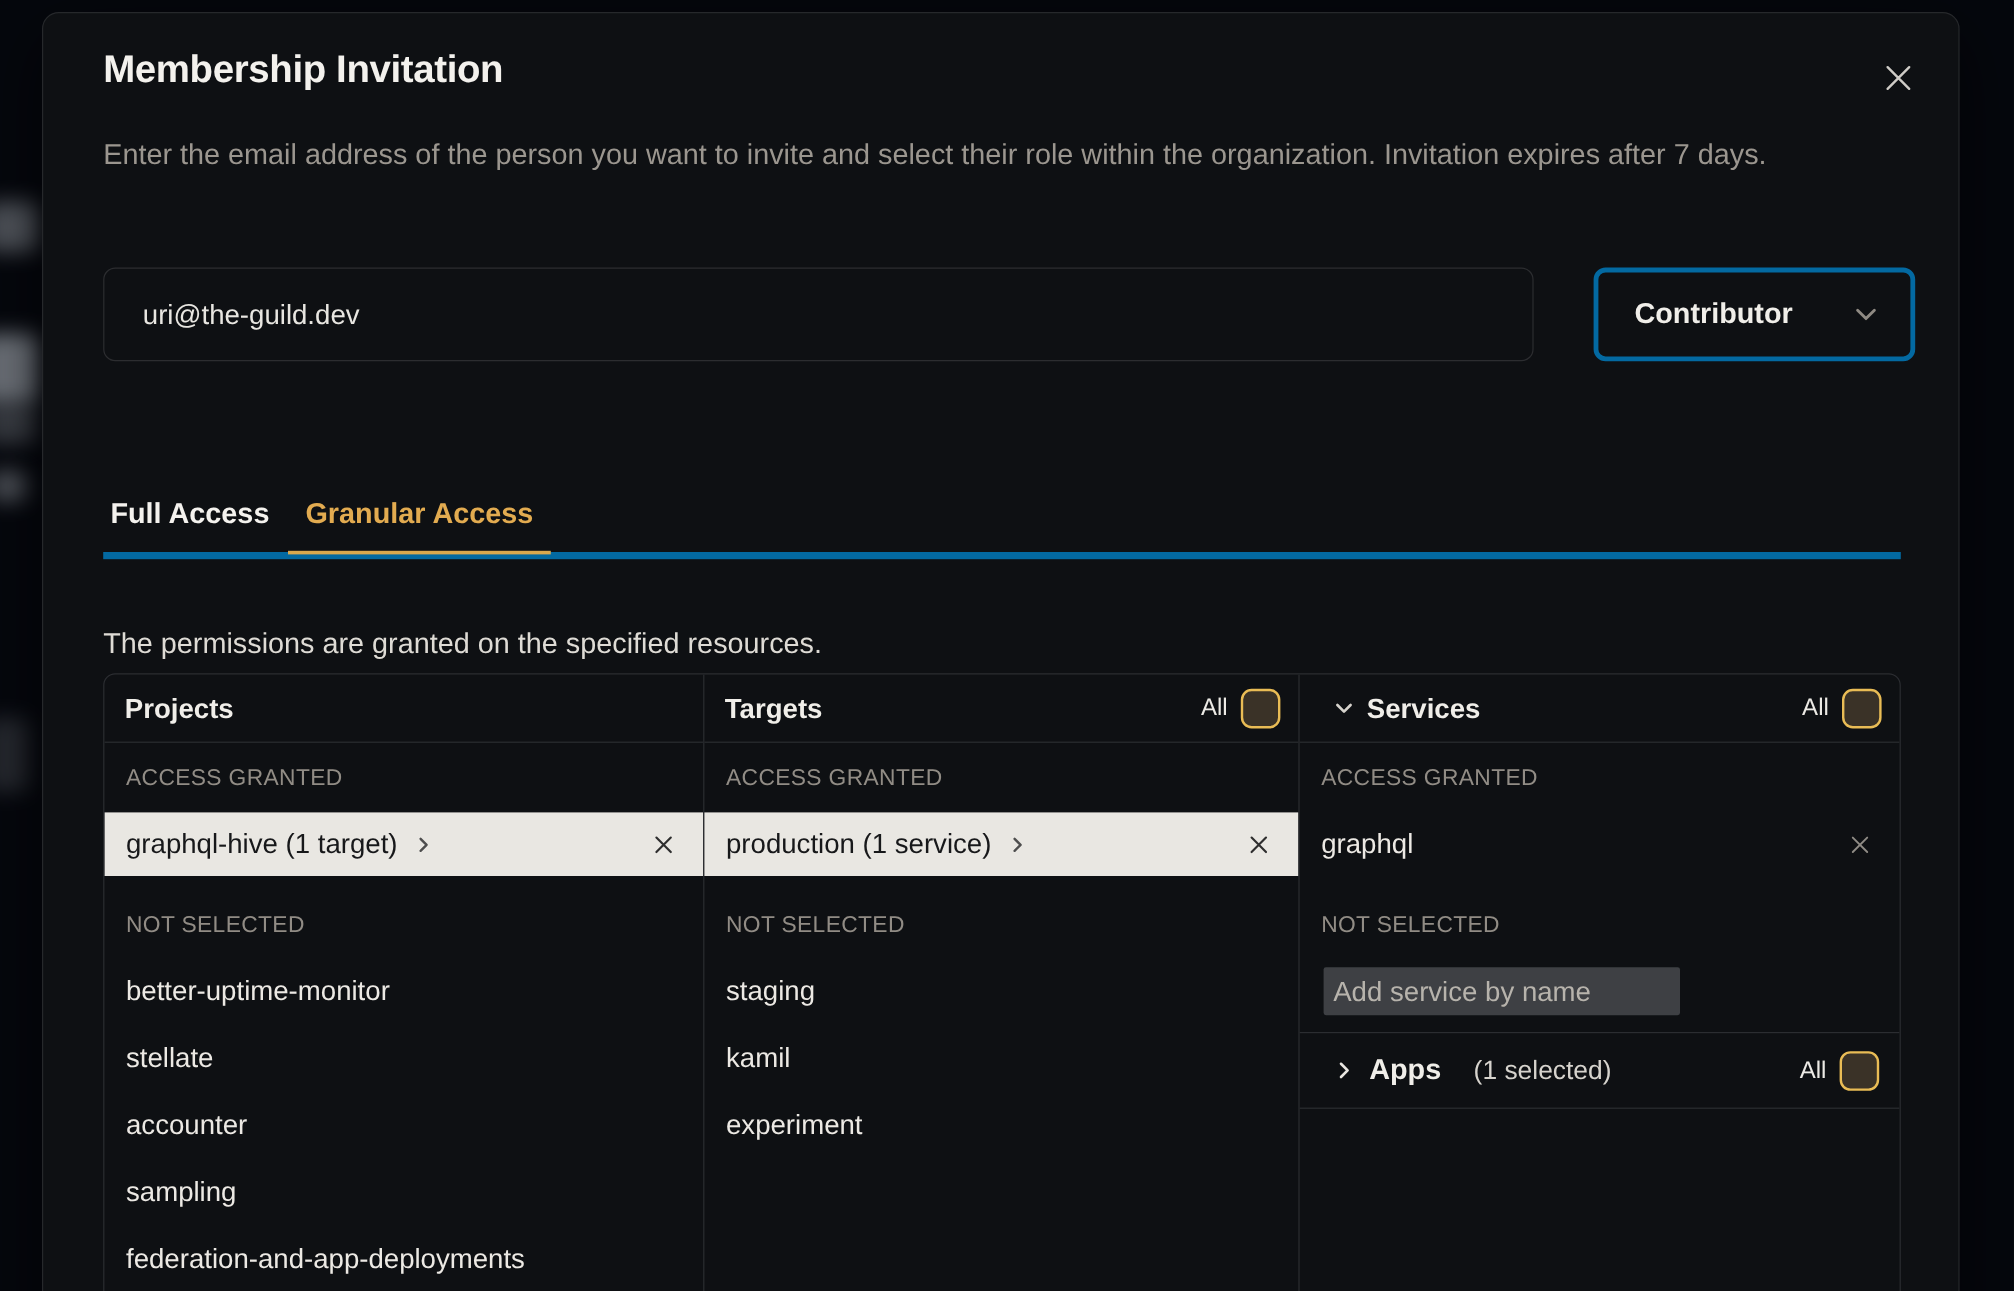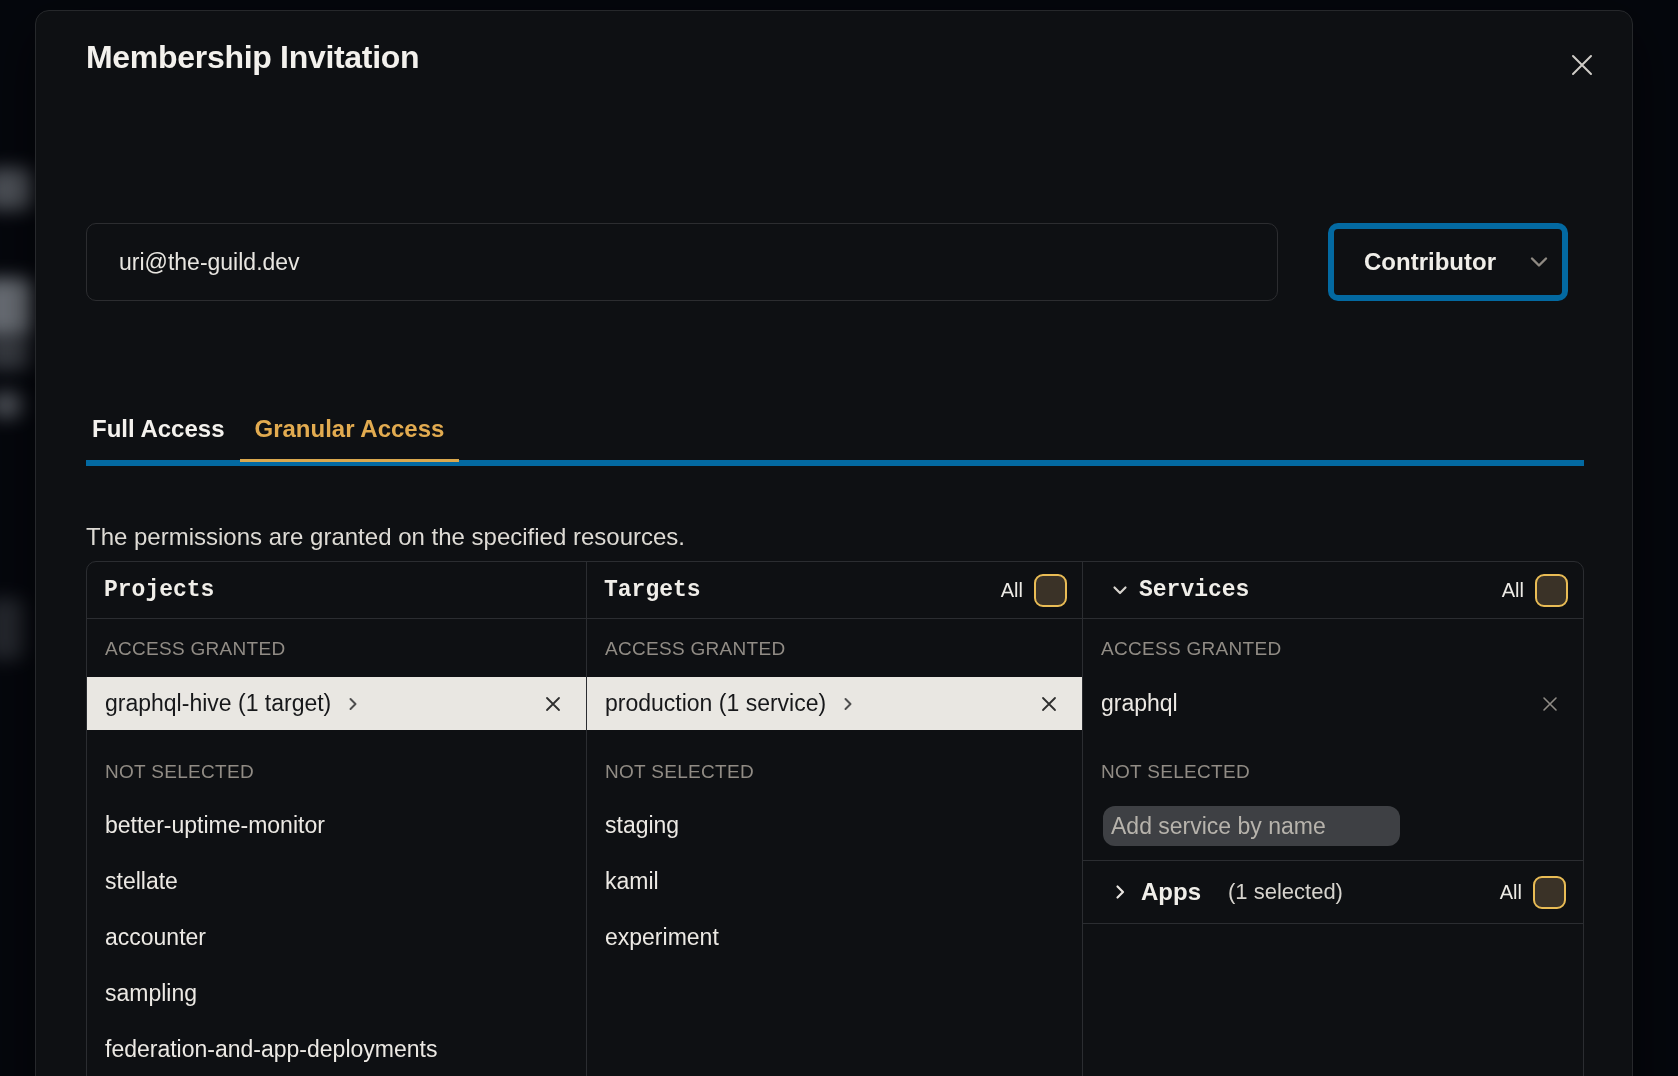--- a/index.html
+++ b/index.html
@@ -31,22 +31,22 @@
     position:absolute; left:50px; top:100px; width:1475px;
     font-size:24px; line-height:38px; color:#9b968f;
   }
   .email-input {
     position:absolute; left:50px; top:212px; width:1192px; height:78px;
     background:transparent; border:1px solid #2c2d30; border-radius:10px;
     color:#e8e6e1; font-size:23px; padding:0 32px;
     font-family:"Liberation Sans", sans-serif; outline:none;
   }
   .role-select {
-    position:absolute; left:1292px; top:212px; width:240px; height:78px;
-    border:6px solid #0369a1; border-radius:10px;
+    position:absolute; left:1292px; top:212px; width:268px; height:78px;
+    border:4px solid #0369a1; border-radius:10px;
     display:flex; align-items:center; justify-content:space-between;
     padding:0 26px 0 30px; cursor:pointer;gap:32px;
   }
   .role-select .value { font-size:24px; font-weight:600; color:#f0eee9; }
   .role-select .chev { color:#8f8a83; display:flex; }
 
   .tabs {
     position:absolute; left:50px; top:398px; width:1498px;
     display:flex; border-bottom:6px solid #0369a1;
   }
@@ -68,21 +68,21 @@
     border:1px solid #2b2d31; border-radius:10px;
     display:grid; grid-template-columns:499px 496px 1fr;
     overflow:hidden;
   }
   .col { display:flex; flex-direction:column; min-width:0; }
   .col + .col { border-left:1px solid #2b2d31; }
   .col-header {
     height:57px; flex:0 0 57px; border-bottom:1px solid #2b2d31;
     display:flex; align-items:center; padding:0 15px 0 17px;
   }
-  .col-header .htitle { font-size:23px; font-weight:700; color:#f0eee9;font-family:Liberation Mono, monospace; }
+  .col-header .htitle { font-size:23px; font-weight:700; color:#f0eee9; }
   .col-header .spacer { flex:1; }
   .all-label { font-size:20px; color:#eceae5; margin-right:11px; }
   .checkbox {
     width:33px; height:33px; border:2px solid #e9bc55; border-radius:9px;
     background:#3a3227; cursor:pointer; flex:0 0 auto;
   }
   .hdr-chev { color:#d6d3cd; display:flex; margin-right:10px; }
   .services .col-header { padding-left:28px; }
 
   .section-label {
@@ -105,21 +105,21 @@
   .granted-row.dark .row-x { color:#8f8b85; }
 
   ul.res-list { list-style:none; margin-top:13px; }
   ul.res-list li {
     height:56px; display:flex; align-items:center; padding:0 18px;
     font-size:23px; color:#ece9e4; cursor:pointer; white-space:nowrap;
   }
 
   .add-service-input {
     margin:22px 0 0 20px; width:297px; height:40px;
-    background:#3e4044; border:none; border-radius:12px;
+    background:#3e4044; border:none; border-radius:2px;
     color:#b7b3ac; font-size:23px; padding:0 8px;
     font-family:"Liberation Sans", sans-serif; outline:none;
   }
   .add-service-input::placeholder { color:#b7b3ac; opacity:1; }
 
   .apps-bar {
     margin-top:14px; height:64px; flex:0 0 64px;
     border-top:1px solid #2b2d31; border-bottom:1px solid #2b2d31;
     display:flex; align-items:center; padding:0 17px 0 28px; cursor:pointer;
   }
@@ -141,20 +141,21 @@
 
   <button class="close-btn">
     <span style="display:flex;">
       <svg width="30" height="30" viewBox="0 0 30 30">
           <path d="M6 6 L24 24 M24 6 L6 24" stroke="currentColor" stroke-width="2" fill="none" stroke-linecap="round"></path>
         </svg>
     </span>
   </button>
 
   <h1 class="modal-title">Membership Invitation</h1>
+  <p class="modal-desc">Enter the email address of the person you want to invite and select their role within the organization. Invitation expires after 7 days.</p>
 
   <input class="email-input" type="text" value="uri@the-guild.dev" style="">
 
   <div class="role-select">
     <span class="value">Contributor</span>
     <span class="chev">
       <svg width="22" height="22" viewBox="0 0 22 22">
           <path d="M4 7.5 L11 14.5 L18 7.5" stroke="currentColor" stroke-width="2.4" fill="none" stroke-linecap="round" stroke-linejoin="round"></path>
         </svg>
     </span>

